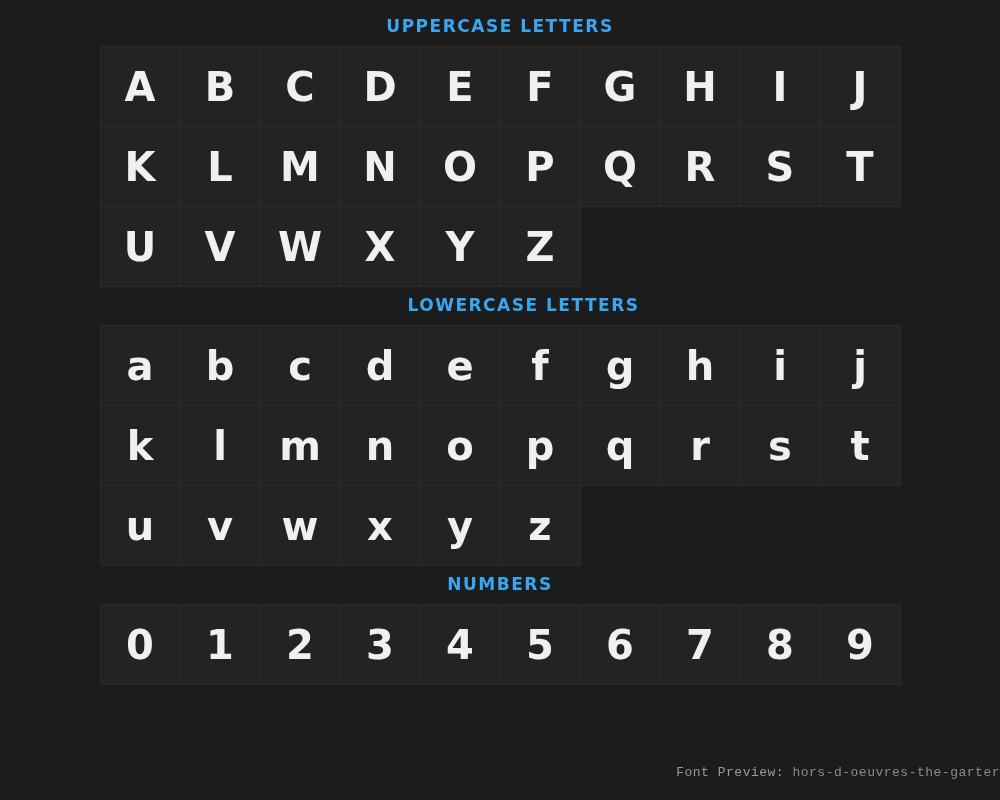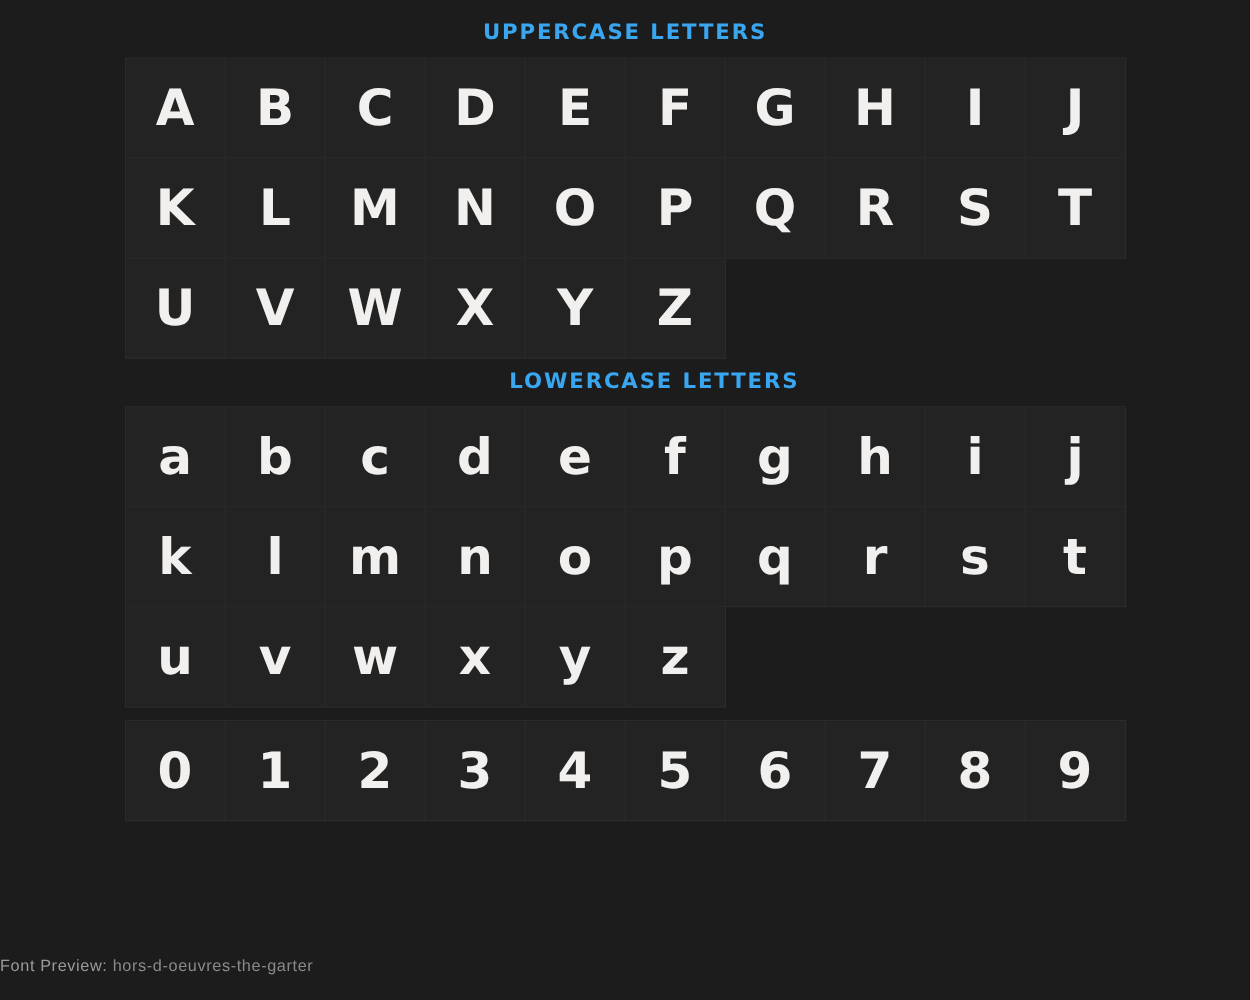--- a/index.html
+++ b/index.html
@@ -63,23 +63,23 @@
   .cell.empty {
     background: #1c1c1c;
     border-right: 1px solid transparent;
     border-bottom: 1px solid transparent;
   }
   .footer {
     position: absolute;
     left: 0;
     right: 0;
     bottom: 20px;
-    text-align: left;
+    text-align: right;
     color: #8a8a8a;
-    font-family: Liberation Sans, sans-serif;
+    font-family: Liberation Mono, monospace;
     font-size: 13px;
     letter-spacing: 0.5px;
   }
   .footer .label { color: #9a9a9a; }
   .footer .fontname { color: #8a8a8a; }
 </style>
 </head>
 <body>
 
 <div class="page">
@@ -145,20 +145,21 @@
       <div class="cell">w</div>
       <div class="cell">x</div>
       <div class="cell">y</div>
       <div class="cell">z</div>
       <div class="cell empty"></div>
       <div class="cell empty"></div>
       <div class="cell empty"></div>
       <div class="cell empty"></div>
     </div>
 
+  <h2 class="section-title" id="numbers-title">Numbers</h2>
   <div class="grid" id="numbers-grid">
       <div class="cell num">0</div>
       <div class="cell num">1</div>
       <div class="cell num">2</div>
       <div class="cell num">3</div>
       <div class="cell num">4</div>
       <div class="cell num">5</div>
       <div class="cell num">6</div>
       <div class="cell num">7</div>
       <div class="cell num">8</div>

